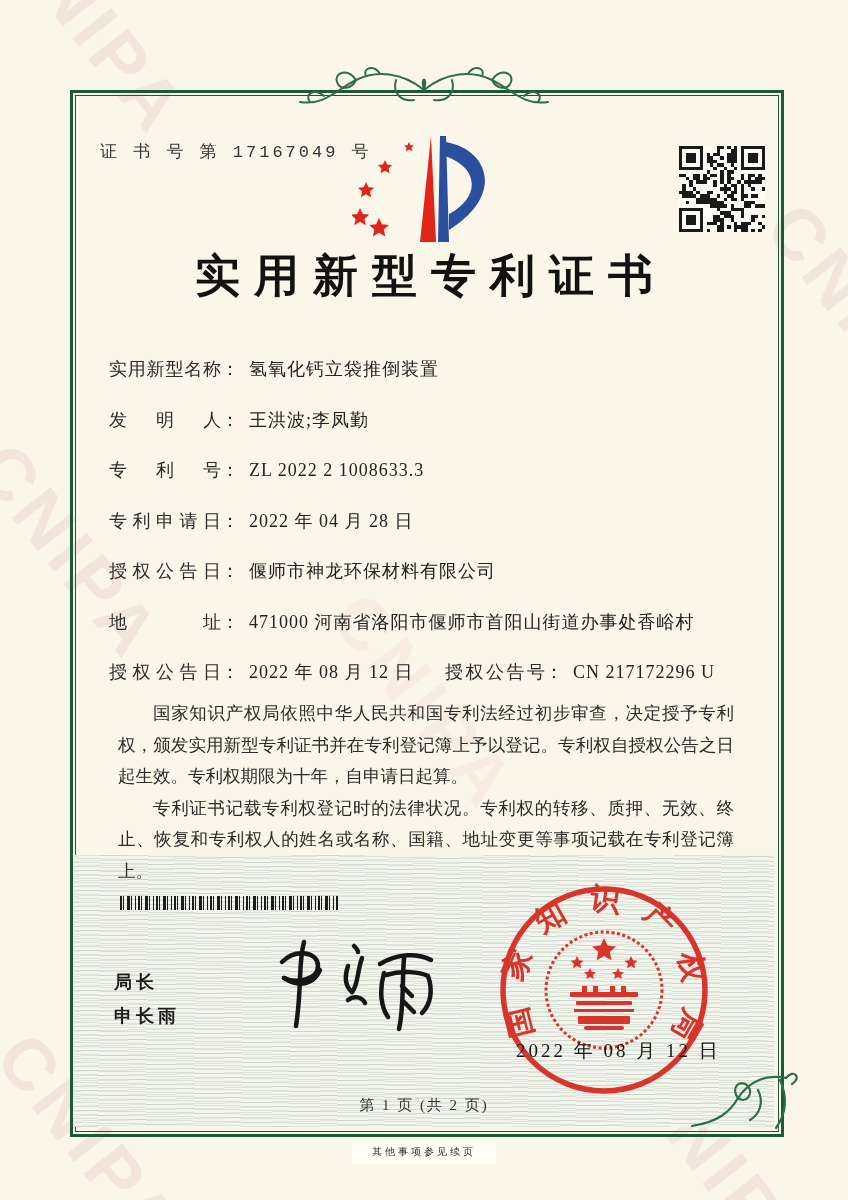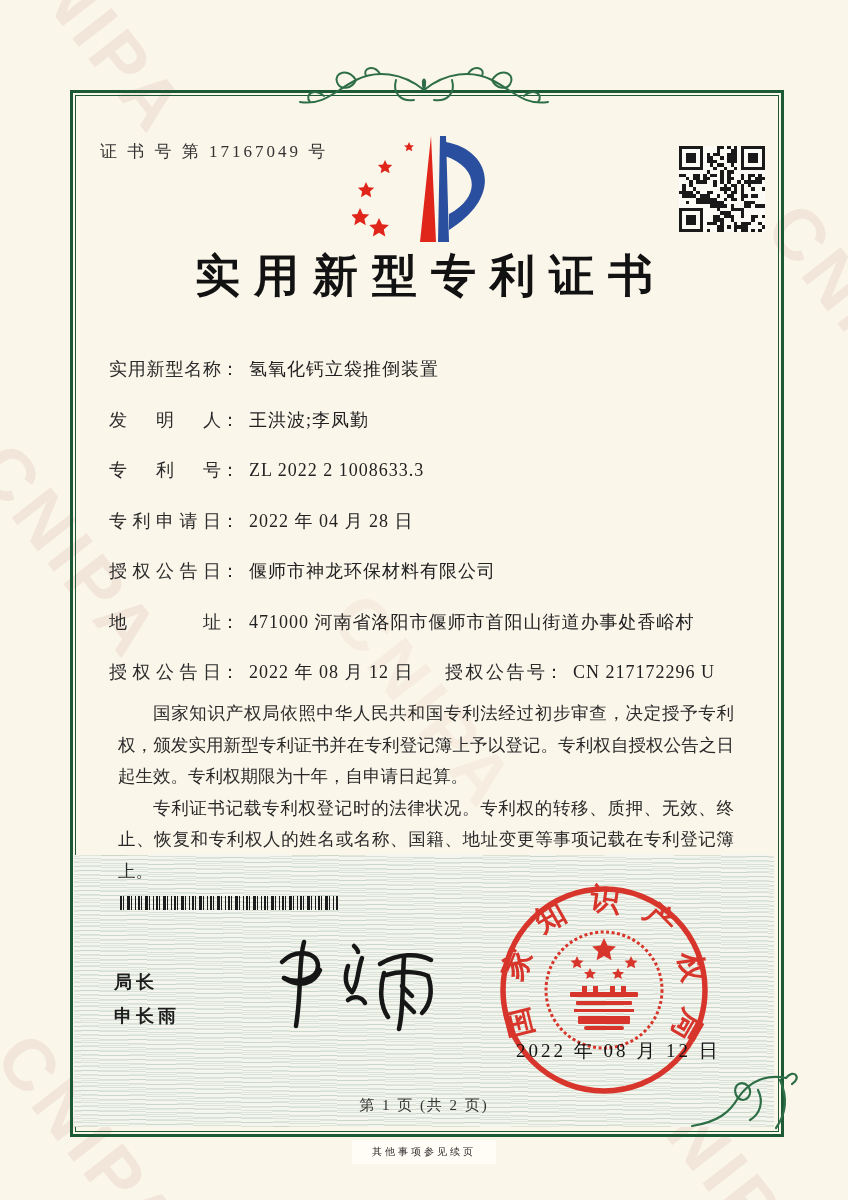--- a/index.html
+++ b/index.html
@@ -17,21 +17,21 @@
   .wm.faint{opacity:.35;}
   
   .frame{
     position:absolute;left:70px;top:90px;width:708px;height:1041px;
     border:3px solid #1b5a35;z-index:1;
   }
   .frame::after{content:"";position:absolute;inset:2px;border:1px solid #1b5a35;}
   
   .ornament{position:absolute;z-index:3;}
   
-  .cert-no{position:absolute;left:100px;top:140px;z-index:2;font-size:17px;letter-spacing:3px;color:#333;}
+  .cert-no{position:absolute;left:100px;top:140px;z-index:2;font-size:17px;letter-spacing:3px;color:#333;font-family:Liberation Mono, monospace;}
   .logo{position:absolute;left:352px;top:130px;z-index:2;}
   .qr{position:absolute;left:679px;top:146px;z-index:2;background:#fdfbf5;}
   .title{
     position:absolute;left:0;top:246px;width:100%;z-index:2;text-align:center;
     font-size:45px;font-weight:bold;letter-spacing:14px;color:#121212;text-indent:14px;
   }
   
   .fields{position:absolute;left:109px;top:357px;width:622px;z-index:2;font-size:18px;}
   .frow{display:flex;align-items:baseline;height:50.5px;}
   .flabel{display:inline-block;width:112px;text-align:justify;text-align-last:justify;color:#2b2b2b;}

